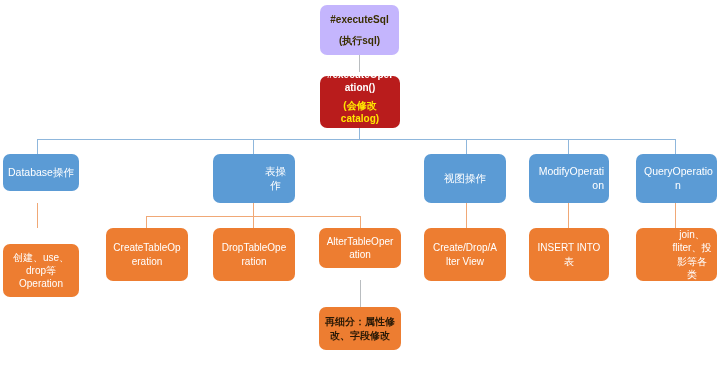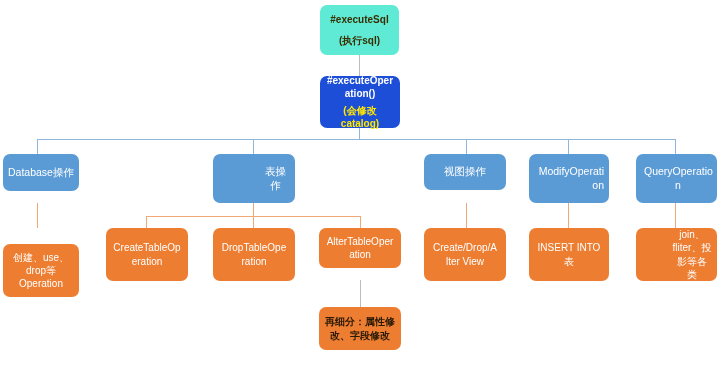--- a/index.html
+++ b/index.html
@@ -21,22 +21,22 @@
     flex-direction:column;
     align-items:center;
     justify-content:center;
     text-align:center;
     color:#ffffff;
     line-height:1.32;
     padding:3px 5px;
     z-index:3;
   }
   .node .ln{display:block;width:100%;}
-  .node-yellow{background:#5eead4;color:#3a2e00;}
-  .node-green{background:#1d4ed8;color:#ffffff;}
+  .node-yellow{background:#c4b5fd;color:#3a2e00;}
+  .node-green{background:#b91c1c;color:#ffffff;justify-content:flex-end;}
   .node-blue{background:#5B9BD5;color:#ffffff;}
   .node-orange{background:#ED7D31;color:#ffffff;}
   .txt-yellow{color:#FFE800;}
   .txt-dark{color:#2b1a06;}
   .ln-gap{margin-top:7px;}
   .conn{
     position:absolute;
     z-index:1;
   }
   .conn.blue-line{background:#8FB7DC;}
@@ -88,21 +88,21 @@
   </div>
 
   <div class="node node-blue" style="left:3px;top:154px;width:76px;height:37px;font-size:10.5px;">
     <span class="ln">Database操作</span>
   </div>
 
   <div class="node node-blue" style="left:213px;top:154px;width:82px;height:49px;font-size:10.5px;padding-left:48px;">
     <span class="ln">表操作</span>
   </div>
 
-  <div class="node node-blue" style="left:424px;top:154px;width:82px;height:36px;font-size:10.5px;">
+  <div class="node node-blue" style="left:424px;top:154px;width:82px;height:49px;font-size:10.5px;">
     <span class="ln">视图操作</span>
   </div>
 
   <div class="node node-blue" style="left:529px;top:154px;width:80px;height:49px;font-size:10.5px;text-align:right;">
     <span class="ln">ModifyOperati</span>
     <span class="ln">on</span>
   </div>
 
   <div class="node node-blue" style="left:636px;top:154px;width:81px;height:49px;font-size:10.5px;padding-left:8px;">
     <span class="ln">QueryOperatio</span>

